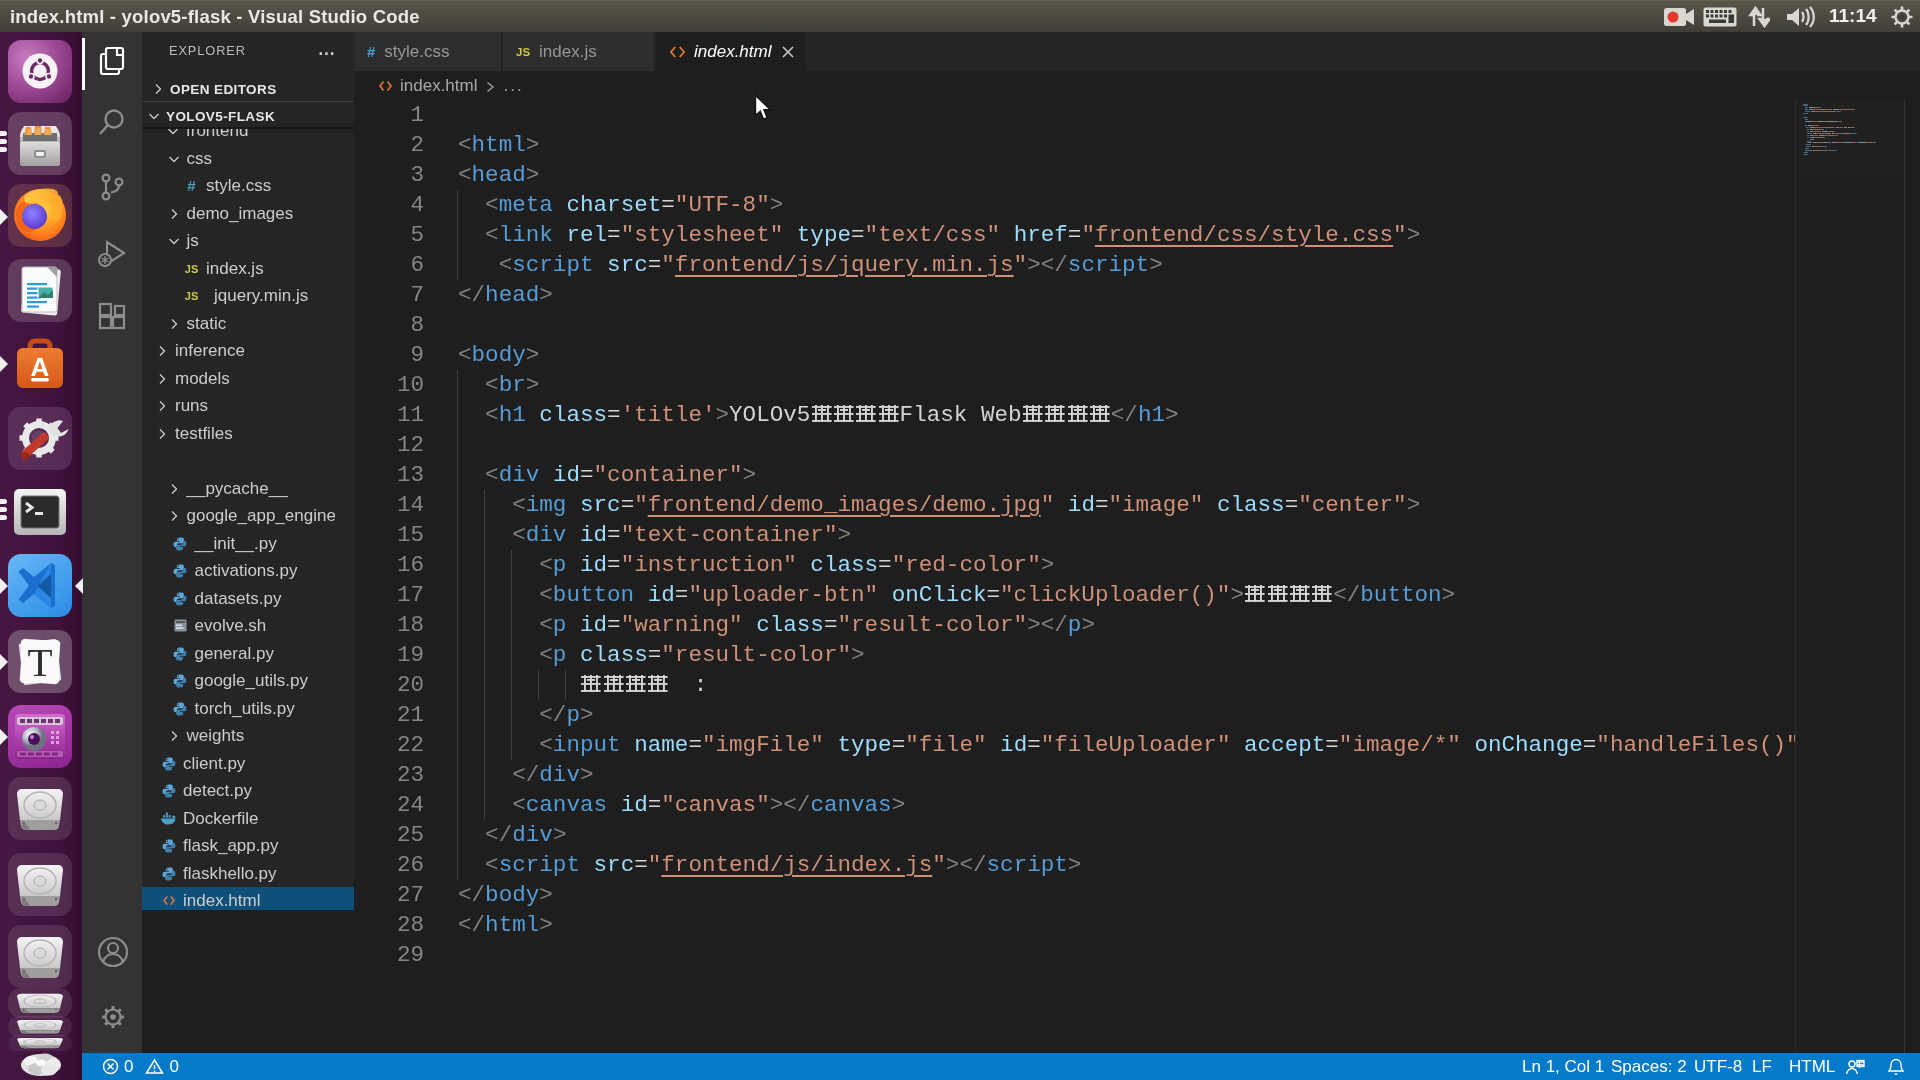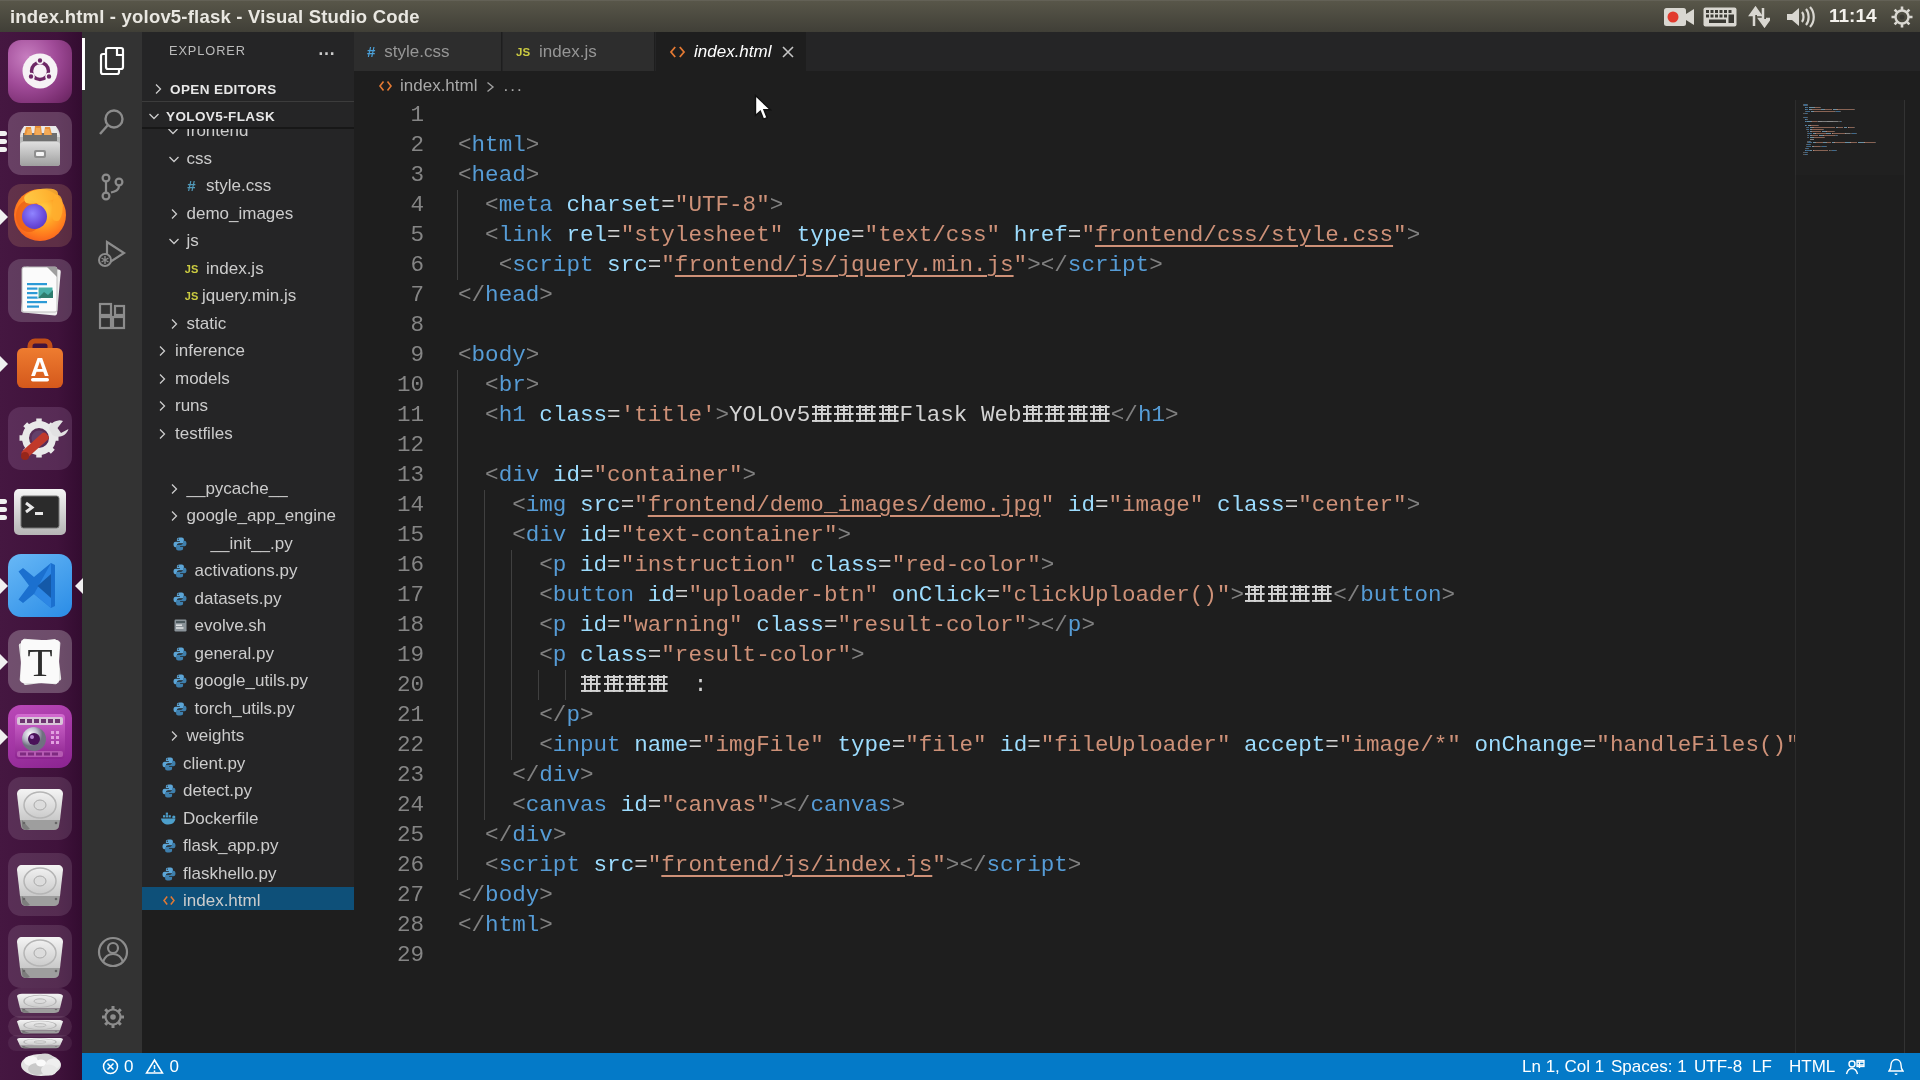--- a/index.html
+++ b/index.html
@@ -446,21 +446,21 @@
       </div>
 <div class="trow" style="top:254.8px">
         <div class="tin" style="left:183.0px">
           <span class="fi" style="color:#cbcb41;font-weight:700;font-size:11px;letter-spacing:0">JS</span>
           <span class="tl" style="margin-left:6px">index.js</span>
         </div>
       </div>
 <div class="trow" style="top:282.2px">
         <div class="tin" style="left:183.0px">
           <span class="fi" style="color:#cbcb41;font-weight:700;font-size:11px;letter-spacing:0">JS</span>
-          <span class="tl" style="margin-left:2px">jquery.min.js</span>
+          <span class="tl" style="margin-left:14px">jquery.min.js</span>
         </div>
       </div>
 <div class="trow" style="top:309.8px">
         <div class="tin" style="left:165.5px">
           <svg width="16" height="16" viewBox="0 0 16 16" style="flex:none">
             <path d="M6 3.5L10.5 8 6 12.5" stroke="#cccccc" stroke-width="1.3" fill="none"></path>
           </svg>
           <span class="tl" style="margin-left:5px">static</span>
         </div>
       </div>
@@ -514,21 +514,21 @@
       </div>
 <div class="trow" style="top:529.8px">
         <div class="tin" style="left:171.5px">
           <span class="fi">
             <svg width="16" height="16" viewBox="0 0 16 16">
               <path d="M7.8 1.5c-2.2 0-2.9.9-2.9 2v1.6h3v.7H3.5c-1.3 0-2 1.2-2 2.7 0 1.5.7 2.7 2 2.7h1.4V9.4c0-1.2 1-2.1 2.2-2.1h3c1 0 1.8-.8 1.8-1.8V3.5c0-1.1-.9-2-2.1-2z" fill="#5da6d7"></path>
               <path d="M8.2 14.5c2.2 0 2.9-.9 2.9-2v-1.6h-3v-.7h4.4c1.3 0 2-1.2 2-2.7 0-1.5-.7-2.7-2-2.7h-1.4v1.8c0 1.2-1 2.1-2.2 2.1h-3c-1 0-1.8.8-1.8 1.8v2c0 1.1.9 2 2.1 2z" fill="#3e7fad"></path>
               <circle cx="6.3" cy="3.2" r="0.6" fill="#1e1e1e"></circle>
             </svg>
           </span>
-          <span class="tl" style="margin-left:22px">__init__.py</span>
+          <span class="tl" style="margin-left:6px">__init__.py</span>
         </div>
       </div>
 <div class="trow" style="top:557.2px">
         <div class="tin" style="left:171.5px">
           <span class="fi">
             <svg width="16" height="16" viewBox="0 0 16 16">
               <path d="M7.8 1.5c-2.2 0-2.9.9-2.9 2v1.6h3v.7H3.5c-1.3 0-2 1.2-2 2.7 0 1.5.7 2.7 2 2.7h1.4V9.4c0-1.2 1-2.1 2.2-2.1h3c1 0 1.8-.8 1.8-1.8V3.5c0-1.1-.9-2-2.1-2z" fill="#5da6d7"></path>
               <path d="M8.2 14.5c2.2 0 2.9-.9 2.9-2v-1.6h-3v-.7h4.4c1.3 0 2-1.2 2-2.7 0-1.5-.7-2.7-2-2.7h-1.4v1.8c0 1.2-1 2.1-2.2 2.1h-3c-1 0-1.8.8-1.8 1.8v2c0 1.1.9 2 2.1 2z" fill="#3e7fad"></path>
               <circle cx="6.3" cy="3.2" r="0.6" fill="#1e1e1e"></circle>
             </svg>
@@ -1016,21 +1016,21 @@
       <circle cx="8.5" cy="8.5" r="7" fill="none" stroke="#fff" stroke-width="1.5"></circle>
       <path d="M5.5 5.5l6 6M11.5 5.5l-6 6" stroke="#fff" stroke-width="1.5"></path>
     </svg>
     <span>0</span>
     <svg width="19" height="17" viewBox="0 0 19 17" style="margin:0 5px 0 12px">
       <path d="M9.5 2L17.5 15H1.5z" fill="none" stroke="#fff" stroke-width="1.5"></path>
       <path d="M9.5 7v4M9.5 12.5v1.5" stroke="#fff" stroke-width="1.5"></path>
     </svg>
     <span>0</span>
     <span style="position:absolute;left:1440px">Ln 1, Col 1</span>
-    <span style="position:absolute;left:1529px">Spaces: 1</span>
+    <span style="position:absolute;left:1529px">Spaces: 2</span>
     <span style="position:absolute;left:1612px">UTF-8</span>
     <span style="position:absolute;left:1670px">LF</span>
     <span style="position:absolute;left:1707px">HTML</span>
     <svg style="position:absolute;left:1763px;top:6px" width="20" height="16" viewBox="0 0 20 16">
       <circle cx="7" cy="5" r="3" fill="none" stroke="#fff" stroke-width="1.4"></circle>
       <path d="M1.5 15c1-4 3-5.5 5.5-5.5s4.5 1.5 5.5 5.5" fill="none" stroke="#fff" stroke-width="1.4"></path>
       <path d="M12 3h7M12 6h7M14.5 3v6" stroke="#fff" stroke-width="1.3"></path>
       <rect x="12" y="1.5" width="7" height="6" fill="none" stroke="#fff" stroke-width="1.3"></rect>
     </svg>
     <svg style="position:absolute;left:1806px;top:5px" width="16" height="18" viewBox="0 0 16 18">

